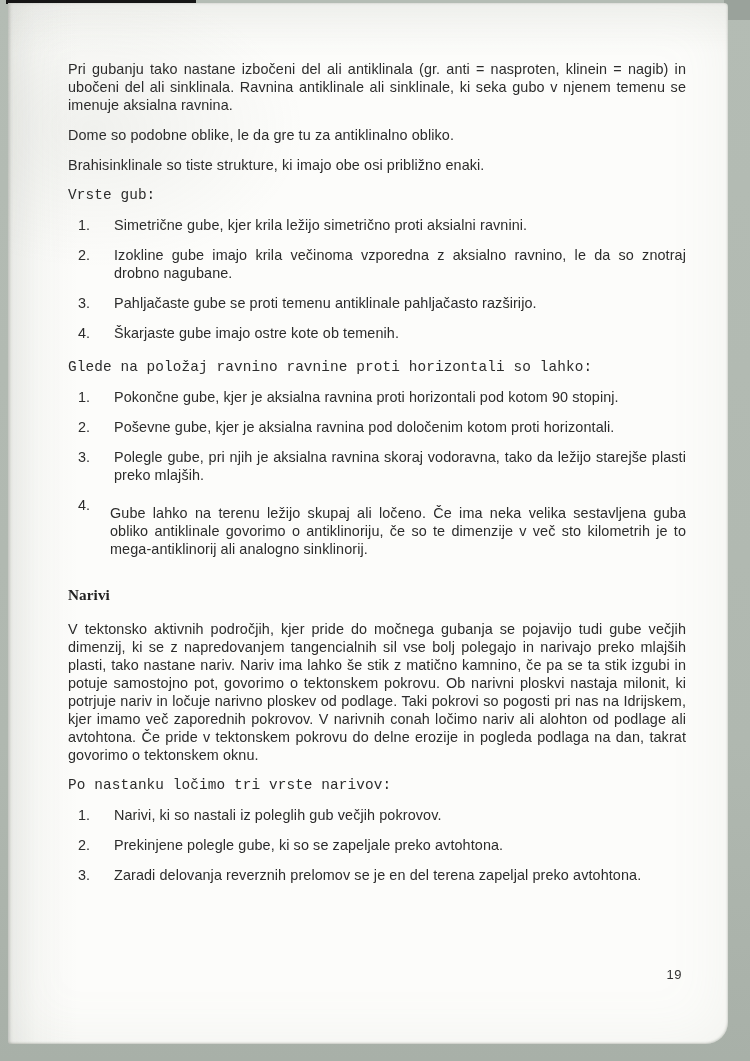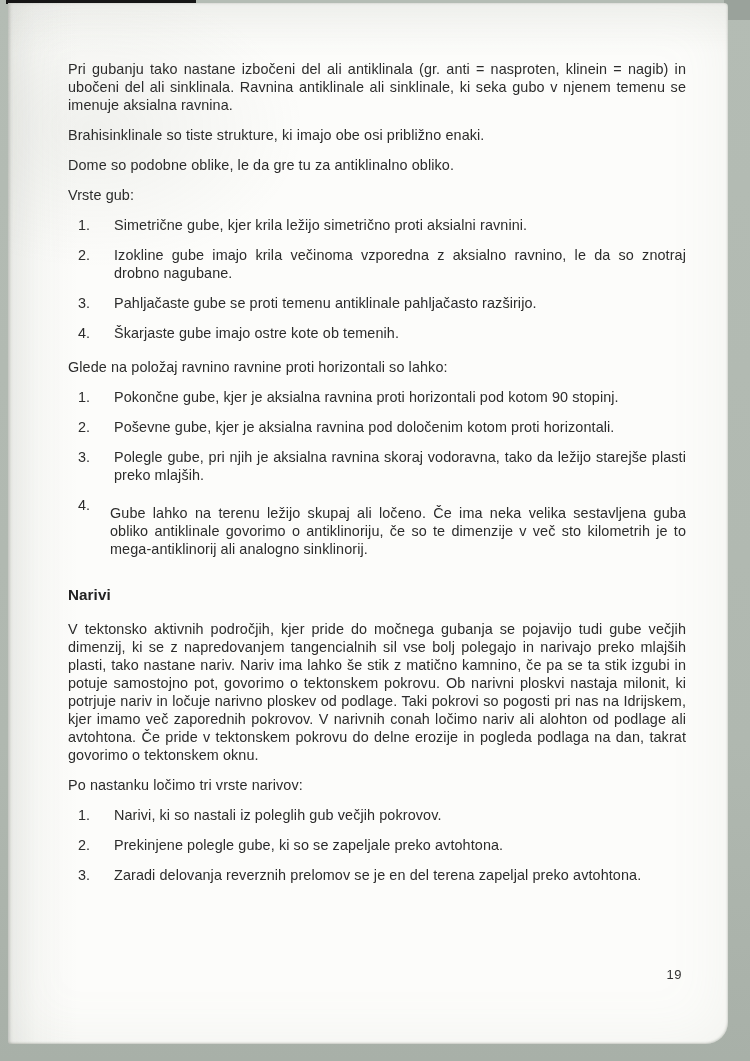--- a/index.html
+++ b/index.html
@@ -50,58 +50,59 @@
     width: 618px;
     color: #2c2c2c;
     font-size: 14.4px;
     line-height: 18px;
     letter-spacing: 0.1px;
   }
   .para {
     margin: 0 0 12px 0;
     text-align: justify;
   }
-  .lead { margin: 0 0 12px 0; }
+  .lead { margin: 0 0 12px 0; font-family: Liberation Mono, monospace; }
   .gap-sm { margin-top: 16px; }
   .gap-md { margin-top: 20px; margin-left: 42px; }
   .num-list { margin: 0 0 4px 0; }
   .li {
     position: relative;
     padding-left: 46px;
     margin: 0 0 12px 0;
     text-align: justify;
   }
   .li .num { position: absolute; left: 10px; top: 0; }
   .heading {
     margin: 28px 0 16px 0;
     font-size: 15.2px;
     font-weight: bold;
     color: #222;
+    font-family: Liberation Serif, serif;
   }
   .page-number {
     position: absolute;
     right: 46px; bottom: 62px;
     font-size: 13px;
     color: #333;
     letter-spacing: 0.5px;
   }
 </style>
 </head>
 <body>
 
 <div class="scan-bg">
   <div class="scan-right-shade"></div>
   <div class="scan-top-artifact"></div>
 
   <div class="page">
     <div class="content">
 
       <p class="para">Pri gubanju tako nastane izbočeni del ali antiklinala (gr. anti = nasproten, klinein = nagib) in ubočeni del ali sinklinala. Ravnina antiklinale ali sinklinale, ki seka gubo v njenem temenu se imenuje aksialna ravnina.</p>
+      <p class="para">Dome so podobne oblike, le da gre tu za antiklinalno obliko.</p>
       <p class="para">Brahisinklinale so tiste strukture, ki imajo obe osi približno enaki.</p>
-      <p class="para">Dome so podobne oblike, le da gre tu za antiklinalno obliko.</p>
 
       <p class="lead">Vrste gub:</p>
 
       <div class="num-list">
         <div class="li">
           <span class="num">1.</span>
           <span>Simetrične gube, kjer krila ležijo simetrično proti aksialni ravnini.</span>
         </div>
         <div class="li">
           <span class="num">2.</span>

